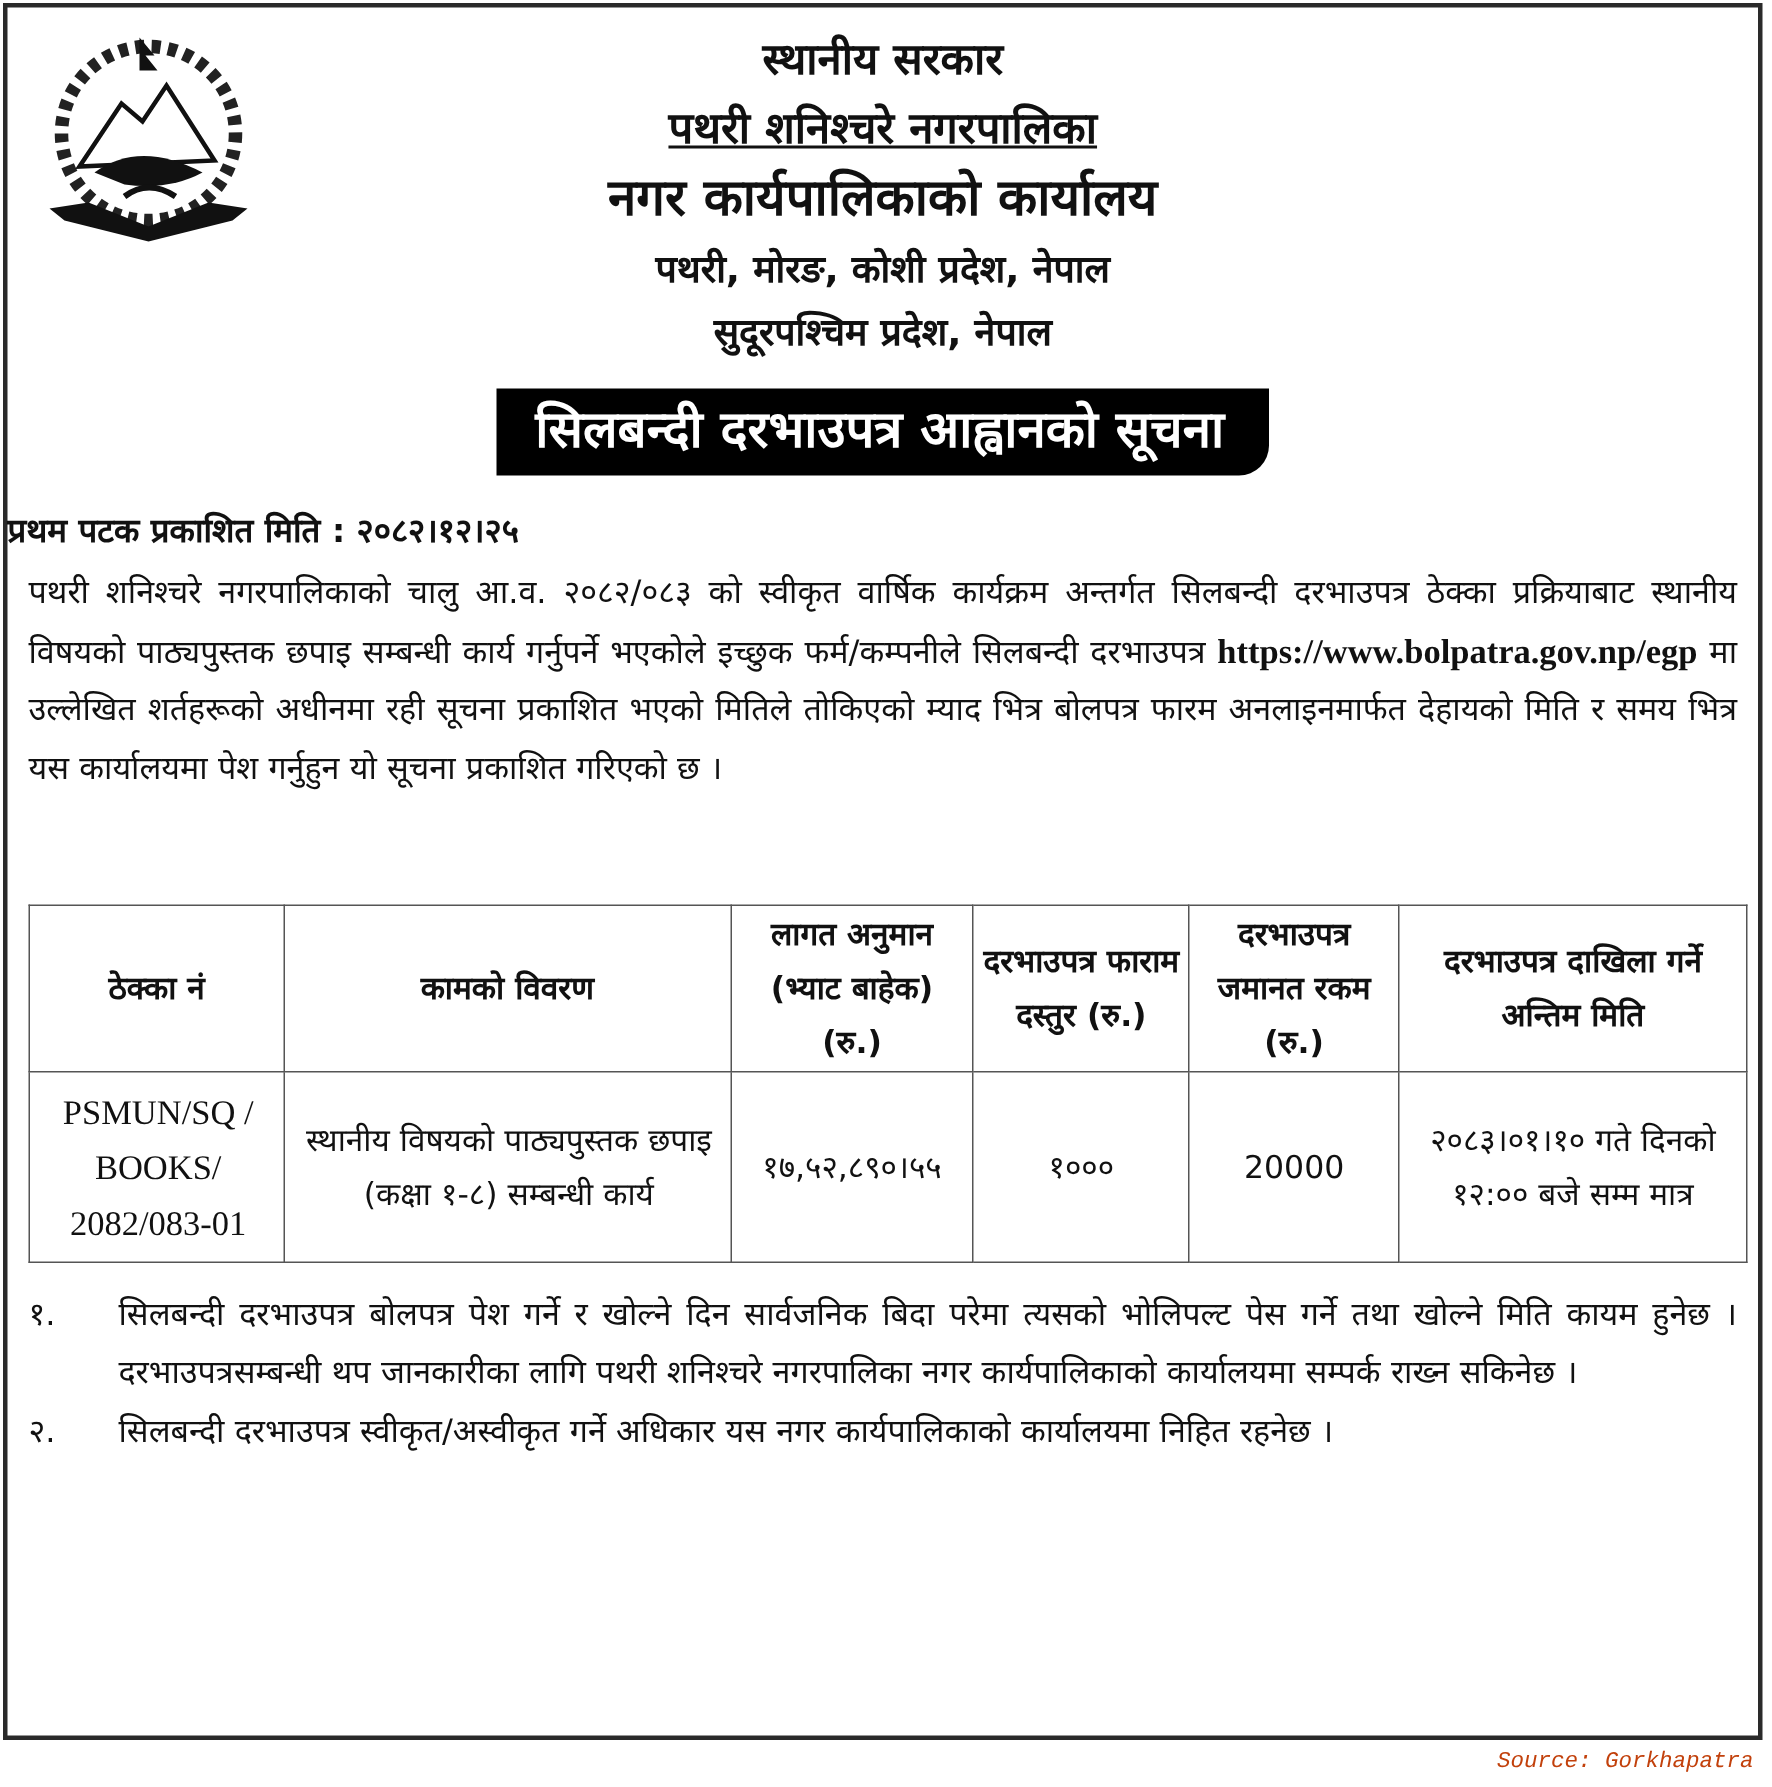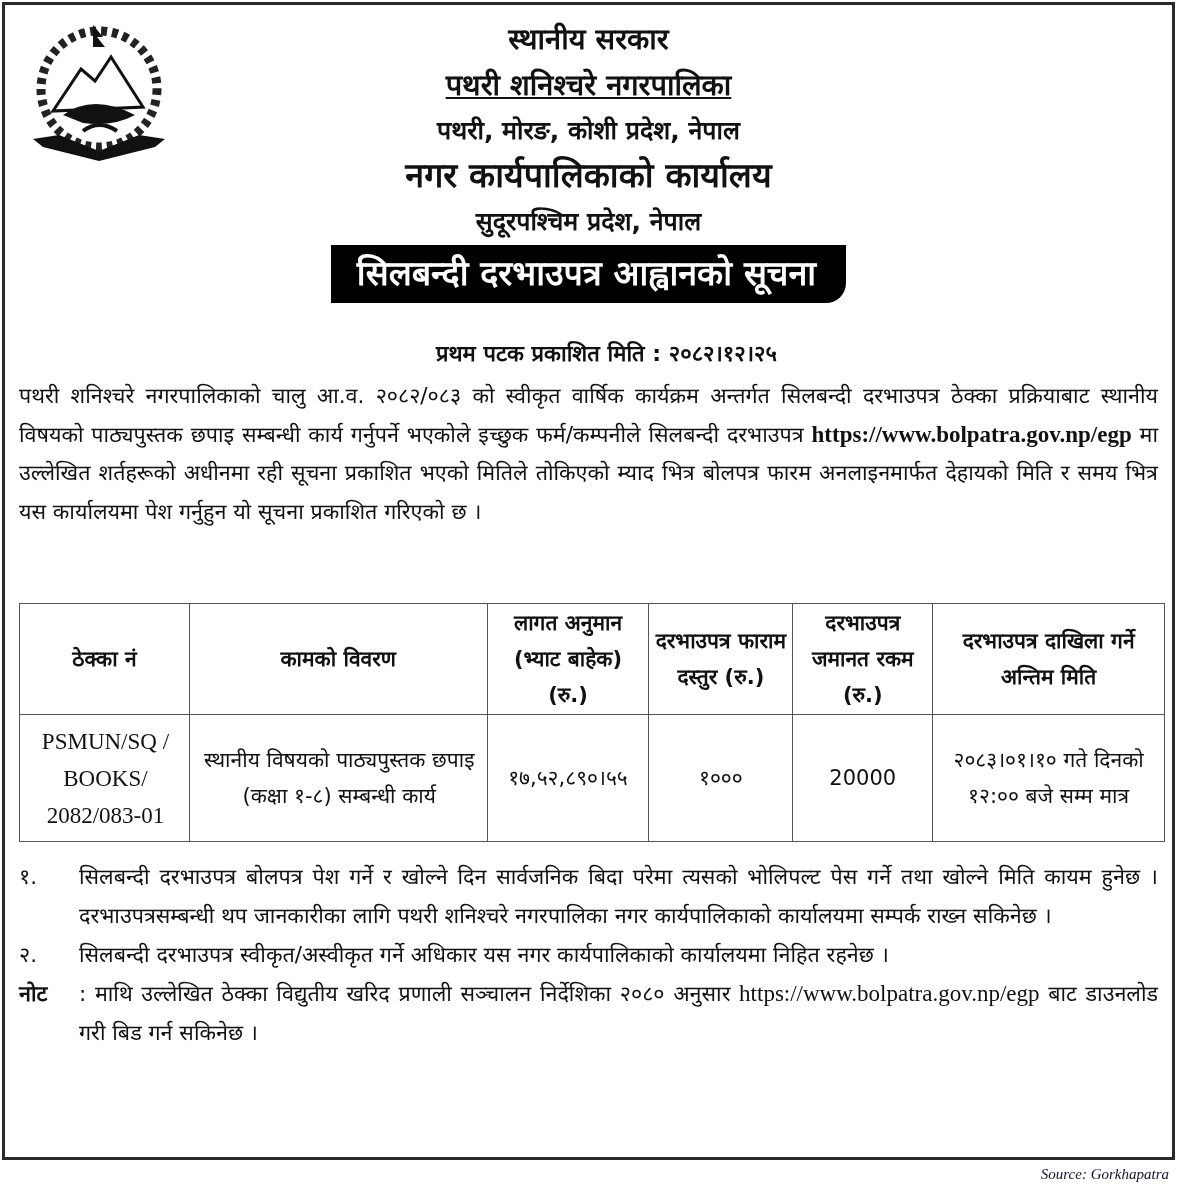--- a/index.html
+++ b/index.html
@@ -8,66 +8,66 @@
   .frame { position: absolute; left: 2px; top: 2px; width: 1173px; height: 1158px;
            border: 3px solid #2a2a2a; box-sizing: border-box; background: #fff; }
   .emblem { position: absolute; left: 18px; top: 14px; width: 152px; height: 146px; }
   .header { position: absolute; left: 0; right: 0; top: 14px; text-align: center; }
   .h-line { font-family: "DejaVu Sans", sans-serif; font-weight: bold; line-height: 1; white-space: nowrap; }
   .h1 { font-size: 29px; margin-top: 6px; }
   .h2 { font-size: 29px; margin-top: 17px; text-decoration: underline; }
   .h3 { font-size: 34px; margin-top: 15px; }
   .h4 { font-size: 25px; margin-top: 18px; font-weight: bold; }
   .h5 { font-size: 25px; margin-top: 17px; font-weight: bold; }
-  .banner-wrap { position: absolute; top: 240px; left: 0; right: 0; text-align: center; }
+  .banner-wrap { position: absolute; top: 254px; left: 0; right: 0; text-align: center; }
   .banner { display: inline-block; background: #000; color: #fff; font-family: "DejaVu Sans", sans-serif;
             font-weight: bold; font-size: 34px; padding: 6px 30px 8px 26px; border-top-right-radius: 0;
             border-bottom-right-radius: 20px; white-space: nowrap; line-height: 44px; }
-  .pubdate { position: absolute; top: 332px; left: 0; right: 0; text-align: center;
-             font-family: "DejaVu Sans", sans-serif; font-weight: bold; font-size: 22px; padding-left: 36px; }
+  .pubdate { position: absolute; top: 332px; left: 0; right: 0; text-align: left;
+             font-family: "DejaVu Sans", sans-serif; font-weight: bold; font-size: 22px; }
   .para { position: absolute; left: 14px; right: 14px; top: 372px; font-size: 21.5px;
           line-height: 38.5px; text-align: justify; text-align-last: left; font-family: "DejaVu Sans", sans-serif; }
   .para b.url { font-family: "Liberation Serif", serif; font-weight: bold; font-size: 23px; }
   table.tender { position: absolute; left: 14px; top: 598px; width: 1146px; border-collapse: collapse;
                  font-family: "DejaVu Sans", sans-serif; }
   table.tender th, table.tender td { border: 1.5px solid #555; text-align: center; vertical-align: middle; }
   table.tender th { font-size: 21px; font-weight: bold; height: 110px; line-height: 36px; padding: 0 4px; }
   table.tender td { font-size: 21px; line-height: 36px; height: 126px; padding: 0 4px; }
   td.ref { font-family: "Liberation Serif", serif; font-size: 23px !important; text-align: right; padding-left: 6px !important; line-height: 37px !important; }
   td.desc { text-align: right; padding-left: 6px !important; }
   .notes { position: absolute; left: 14px; right: 14px; top: 852px; font-family: "DejaVu Sans", sans-serif; font-size: 21.5px; line-height: 39px; }
   .note { display: flex; }
   .note .num { width: 60px; flex: none; }
   .note .txt { flex: 1; text-align: justify; text-align-last: left; }
   .note .lbl { width: 60px; flex: none; font-weight: bold; }
   .note .url2 { font-family: "Liberation Serif", serif; font-size: 23px; }
   .signature { position: absolute; right: 22px; top: 1116px; font-family: "DejaVu Sans", sans-serif; font-weight: bold; font-size: 22px; }
-  .source { position: absolute; right: 12px; top: 1166px; font-family: Liberation Serif, serif; font-style: italic; font-size: 15px; color: #0f172a; }
+  .source { position: absolute; right: 12px; top: 1166px; font-family: Liberation Mono, monospace; font-style: italic; font-size: 15px; color: #c2410c; }
 </style>
 </head>
 <body>
 
 <div class="frame">
 
   <div class="emblem">
     <svg width="152" height="146" viewBox="0 0 152 146">
       <circle cx="76" cy="70" r="58" fill="none" stroke="#222" stroke-width="9" stroke-dasharray="6 5"></circle>
       <path d="M30 92 L58 50 L72 62 L88 38 L120 88 Z" fill="#fff" stroke="#111" stroke-width="3"></path>
       <path d="M40 96 Q70 74 112 96 Q90 108 60 104 Z" fill="#111"></path>
       <path d="M60 112 Q76 100 94 112" fill="none" stroke="#111" stroke-width="4"></path>
       <polygon points="70,6 70,28 82,28 74,18 80,18" fill="#111"></polygon>
       <path d="M10 120 L36 116 L76 132 L116 116 L142 120 L132 128 L76 142 L20 128 Z" fill="#111"></path>
     </svg>
   </div>
 
   <div class="header">
     <div class="h-line h1">स्थानीय सरकार</div>
     <div class="h-line h2">पथरी शनिश्चरे नगरपालिका</div>
+    <div class="h-line h3">नगर कार्यपालिकाको कार्यालय</div>
     <div class="h-line h4">पथरी, मोरङ, कोशी प्रदेश, नेपाल</div>
-    <div class="h-line h3">नगर कार्यपालिकाको कार्यालय</div>
     <div class="h-line h5">सुदूरपश्चिम प्रदेश, नेपाल</div>
   </div>
 
   <div class="banner-wrap">
     <div class="banner">सिलबन्दी दरभाउपत्र आह्वानको सूचना</div>
   </div>
 
   <div class="pubdate">
     <span>प्रथम पटक प्रकाशित मिति :</span>
     <span>२०८२।१२।२५</span>
@@ -110,23 +110,17 @@
 
   <div class="notes">
     <div class="note">
       <span class="num">१.</span>
       <span class="txt">सिलबन्दी दरभाउपत्र बोलपत्र पेश गर्ने र खोल्ने दिन सार्वजनिक बिदा परेमा त्यसको भोलिपल्ट पेस गर्ने तथा खोल्ने मिति कायम हुनेछ ।  दरभाउपत्रसम्बन्धी थप जानकारीका लागि पथरी शनिश्चरे नगरपालिका नगर कार्यपालिकाको कार्यालयमा सम्पर्क राख्न सकिनेछ ।</span>
     </div>
     <div class="note">
       <span class="num">२.</span>
       <span class="txt">सिलबन्दी दरभाउपत्र स्वीकृत/अस्वीकृत गर्ने अधिकार यस नगर कार्यपालिकाको कार्यालयमा निहित रहनेछ ।</span>
     </div>
-    <div class="note">
-      <span class="lbl">नोट</span>
-      <span class="txt">
-        <span>: माथि उल्लेखित ठेक्का विद्युतीय खरिद प्रणाली सञ्चालन निर्देशिका २०८० अनुसार </span><span class="url2">https://www.bolpatra.gov.np/egp</span><span> बाट डाउनलोड गरी बिड गर्न सकिनेछ ।</span>
-      </span>
-    </div>
   </div>
 
 </div>
 
 <div class="source">Source: Gorkhapatra</div>
 
 </body></html>

